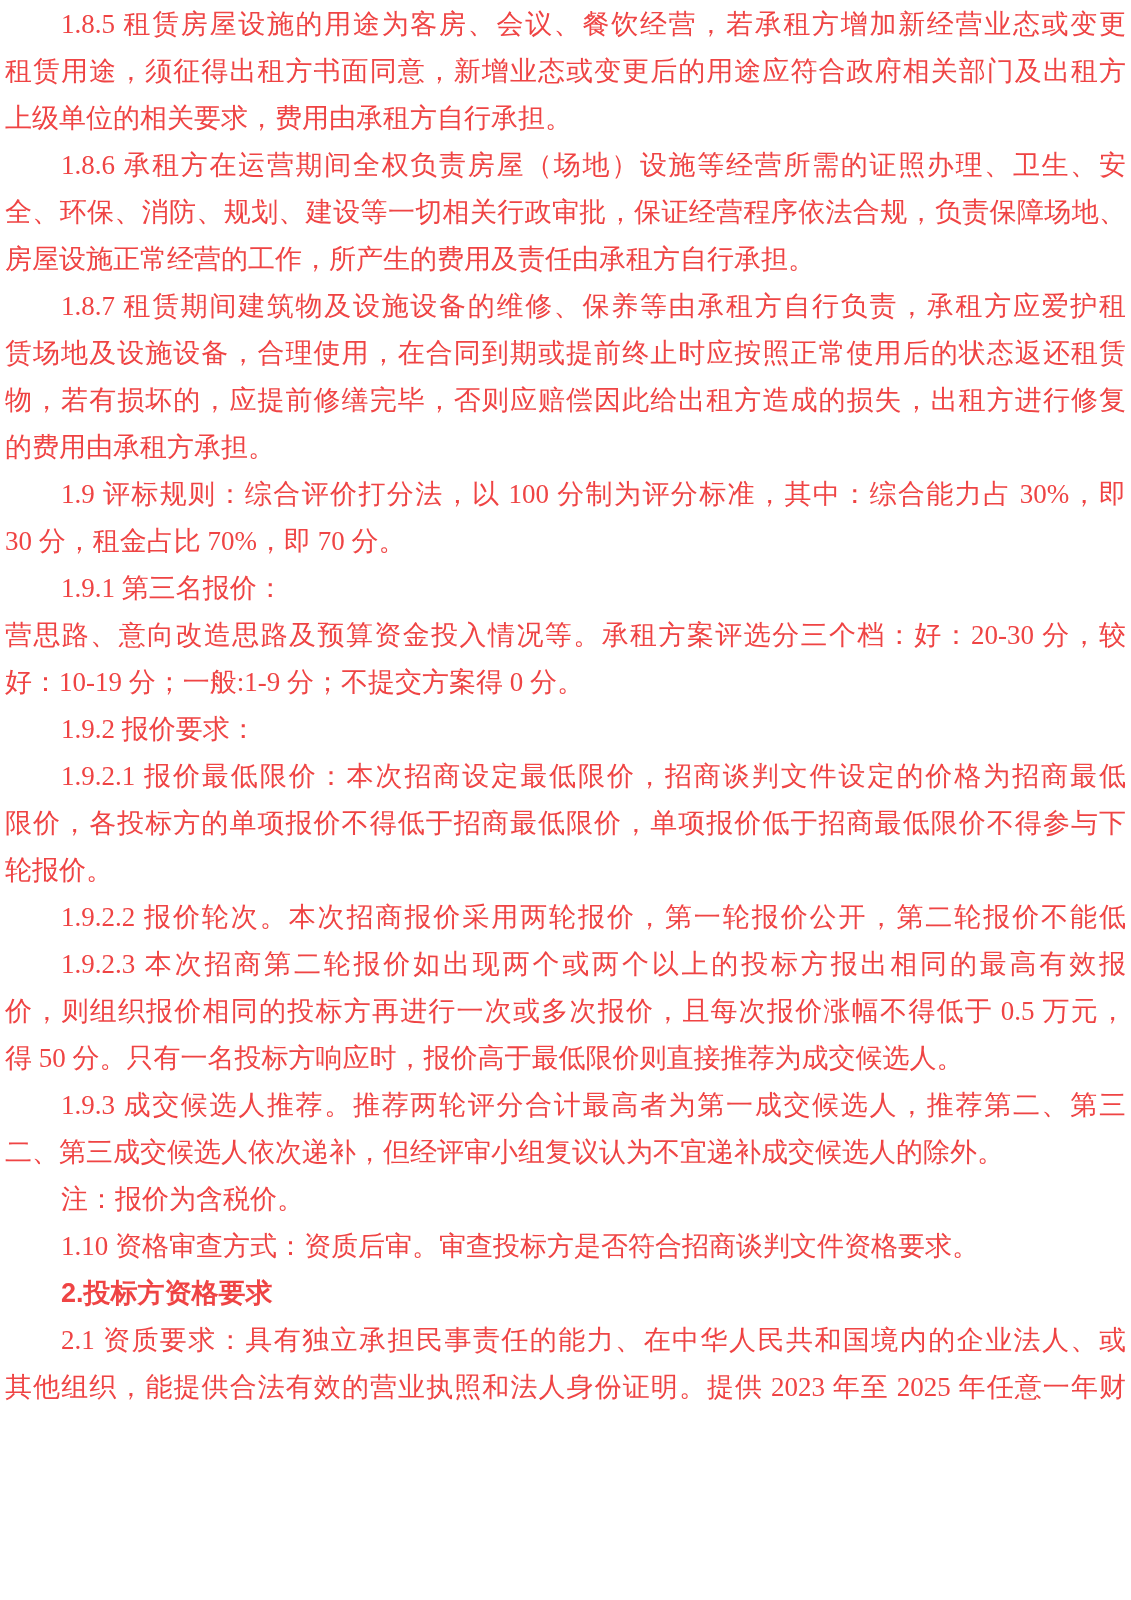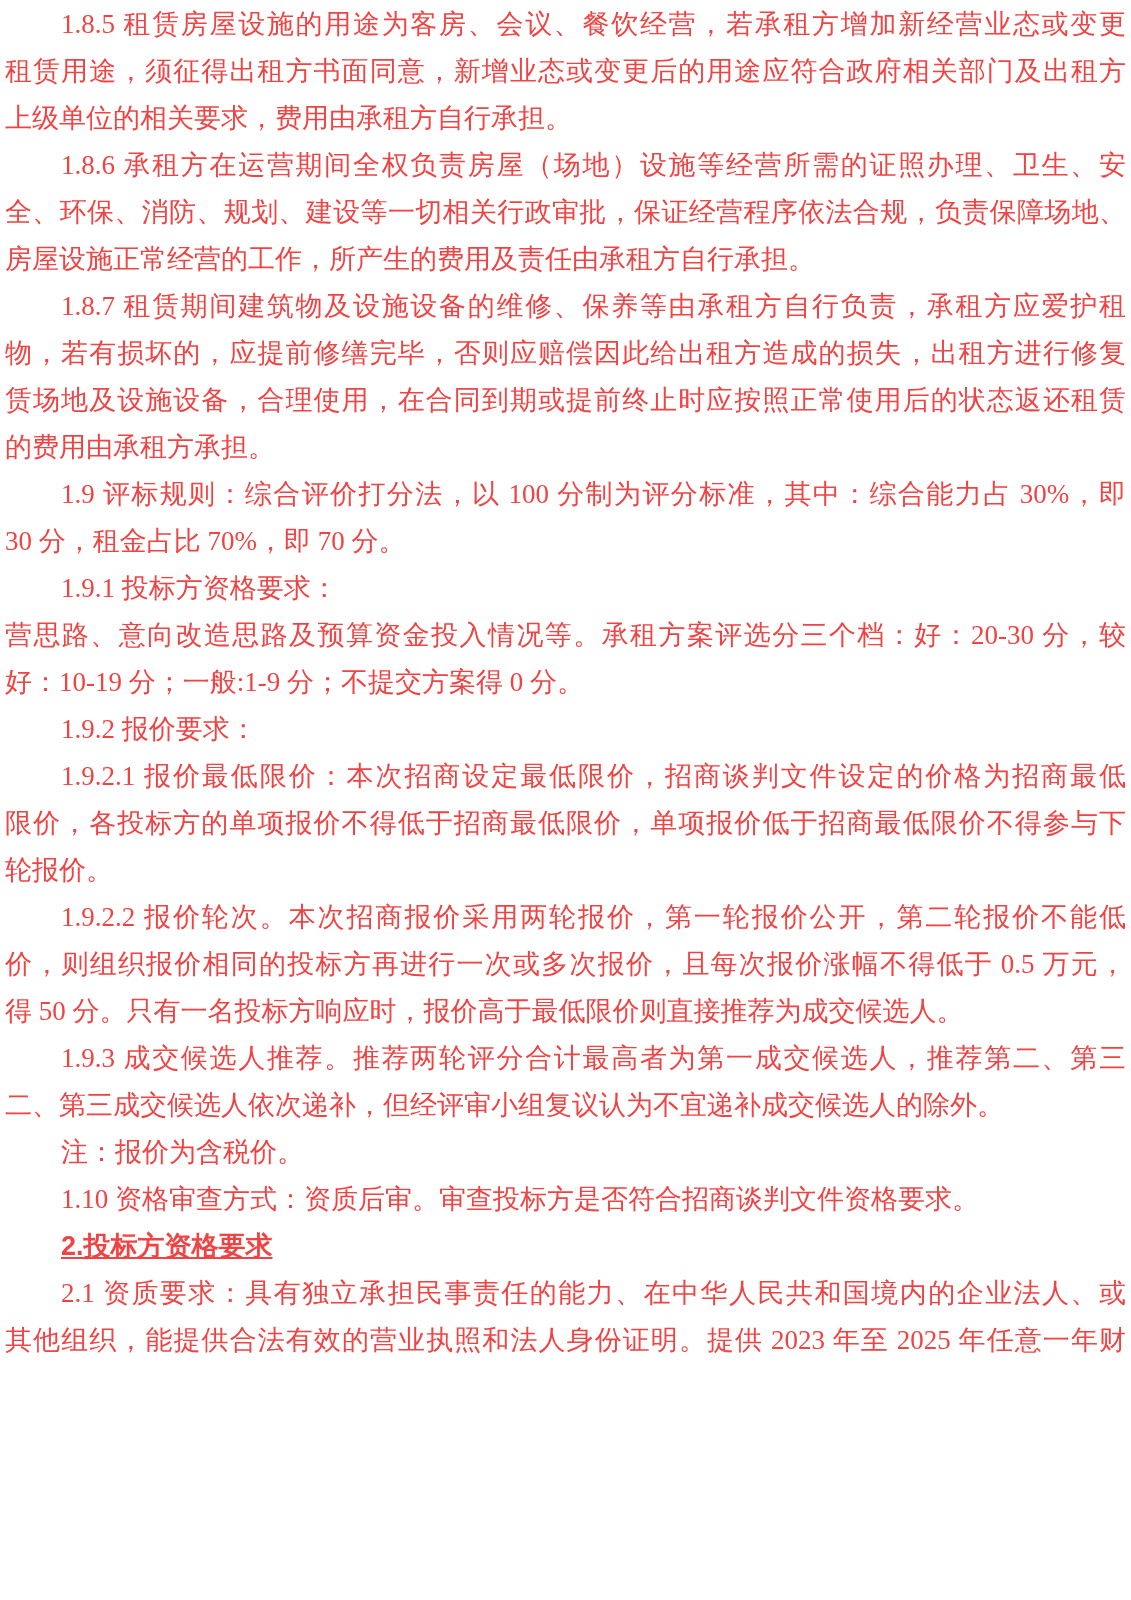--- a/index.html
+++ b/index.html
@@ -34,66 +34,66 @@
   }
   .line.para-first {
     text-indent: 56px;
   }
   .line.para-last {
     text-align-last: left;
   }
   .para.bold .line {
     font-weight: 700;
     font-family: "Liberation Sans", "DejaVu Sans", "Liberation Serif", serif;
-    text-decoration: underline;
   }
 </style>
 </head>
 <body>
 
 <div class="page" id="document-page" style="background: rgb(255, 255, 255); color: #ef4444;">
     <div class="para">
       <div class="line para-first">1.8.5 租赁房屋设施的用途为客房、会议、餐饮经营，若承租方增加新经营业态或变更</div>
       <div class="line">租赁用途，须征得出租方书面同意，新增业态或变更后的用途应符合政府相关部门及出租方</div>
       <div class="line para-last">上级单位的相关要求，费用由承租方自行承担。</div>
     </div>
     <div class="para">
       <div class="line para-first">1.8.6 承租方在运营期间全权负责房屋（场地）设施等经营所需的证照办理、卫生、安</div>
       <div class="line">全、环保、消防、规划、建设等一切相关行政审批，保证经营程序依法合规，负责保障场地、</div>
       <div class="line para-last">房屋设施正常经营的工作，所产生的费用及责任由承租方自行承担。</div>
     </div>
     <div class="para">
       <div class="line para-first">1.8.7 租赁期间建筑物及设施设备的维修、保养等由承租方自行负责，承租方应爱护租</div>
+      <div class="line">赁场地及设施设备，合理使用，在合同到期或提前终止时应按照正常使用后的状态返还租赁</div>
       <div class="line">物，若有损坏的，应提前修缮完毕，否则应赔偿因此给出租方造成的损失，出租方进行修复</div>
-      <div class="line">赁场地及设施设备，合理使用，在合同到期或提前终止时应按照正常使用后的状态返还租赁</div>
       <div class="line para-last">的费用由承租方承担。</div>
     </div>
     <div class="para">
       <div class="line para-first">1.9 评标规则：综合评价打分法，以 100 分制为评分标准，其中：综合能力占 30%，即</div>
       <div class="line para-last">30 分，租金占比 70%，即 70 分。</div>
     </div>
     <div class="para">
-      <div class="line para-first para-last">1.9.1 投标方资格要求：</div>
+      <div class="line para-first para-last">1.9.1 第三名报价：</div>
     </div>
     <div class="para">
       <div class="line">营思路、意向改造思路及预算资金投入情况等。承租方案评选分三个档：好：20-30 分，较</div>
       <div class="line para-last">好：10-19 分；一般:1-9 分；不提交方案得 0 分。</div>
     </div>
     <div class="para">
       <div class="line para-first para-last">1.9.2 报价要求：</div>
     </div>
     <div class="para">
       <div class="line para-first">1.9.2.1 报价最低限价：本次招商设定最低限价，招商谈判文件设定的价格为招商最低</div>
       <div class="line">限价，各投标方的单项报价不得低于招商最低限价，单项报价低于招商最低限价不得参与下</div>
       <div class="line para-last">轮报价。</div>
     </div>
     <div class="para">
       <div class="line para-first">1.9.2.2 报价轮次。本次招商报价采用两轮报价，第一轮报价公开，第二轮报价不能低</div>
     </div>
     <div class="para">
+      <div class="line para-first">1.9.2.3 本次招商第二轮报价如出现两个或两个以上的投标方报出相同的最高有效报</div>
       <div class="line">价，则组织报价相同的投标方再进行一次或多次报价，且每次报价涨幅不得低于 0.5 万元，</div>
       <div class="line para-last">得 50 分。只有一名投标方响应时，报价高于最低限价则直接推荐为成交候选人。</div>
     </div>
     <div class="para">
       <div class="line para-first">1.9.3 成交候选人推荐。推荐两轮评分合计最高者为第一成交候选人，推荐第二、第三</div>
       <div class="line para-last">二、第三成交候选人依次递补，但经评审小组复议认为不宜递补成交候选人的除外。</div>
     </div>
     <div class="para">
       <div class="line para-first para-last">注：报价为含税价。</div>
     </div>

